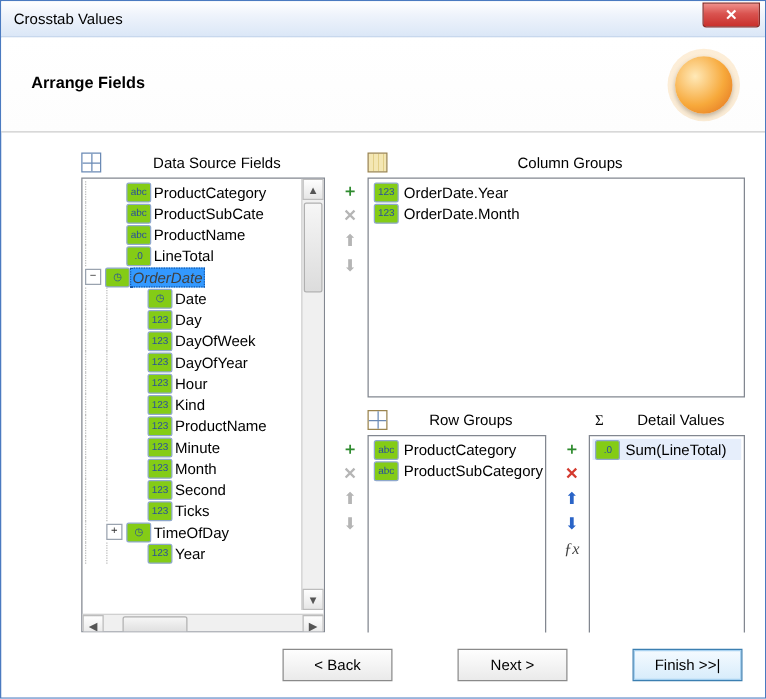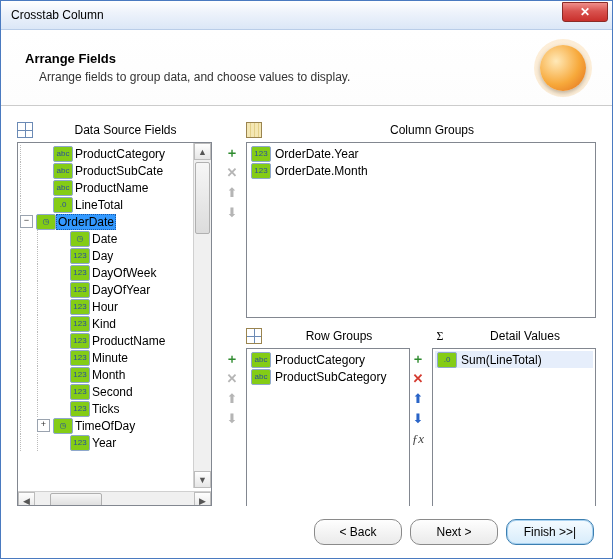--- a/index.html
+++ b/index.html
@@ -84,20 +84,21 @@
     box-shadow: 0 0 0 6px rgba(247,169,59,0.2), 0 2px 4px rgba(0,0,0,0.3);
   }
 
   
   .body {
     flex: 1;
     padding: 14px 16px 0 16px;
     display: flex;
     gap: 12px;
     overflow: hidden;
+    margin-left: 48px;
   }
   .left-col {
     width: 195px;
     display: flex;
     flex-direction: column;
   }
   .right-col {
     flex: 1;
     display: flex;
     flex-direction: column;
@@ -162,23 +163,24 @@
     border-left: 1px dotted #bbb;
     height: 17px;
     margin-right: 3px;
   }
   .tree .row .txt {
     font-size: 12px;
     padding: 0 2px;
   }
   .tree .row.selected .txt {
     background: #3399ff;
-    color: #000000;
+    color: #404040;
     border: 1px dotted #1a5aa8;
     padding: 0 1px;
+    font-style: italic;
   }
 
   
   .fake-hscroll {
     height: 17px;
     background: #f0f0f0;
     border-top: 1px solid #d0d0d0;
     display:flex;
     align-items:center;
   }
@@ -253,44 +255,45 @@
   }
   .plist .item.selected {
     background:#e6eefb;
   }
   .plist .item .txt { font-size:12px; }
 
   .top-panel { flex: 0 0 170px; }
   .top-panel .plist { height: 170px; }
   .bottom-row {
     display:flex;
+    gap: 12px;
     flex:1;
   }
   .bottom-row .half { flex:1; display:flex; flex-direction:column; }
   .bottom-row .panel .plist { height: 155px; }
 
   
   .footer {
     height: 52px;
     border-top: 0;
     display:flex;
     align-items:center;
     justify-content:flex-end;
     gap: 8px;
     padding: 0 18px;
   }
   .footer .dlg-btn {
     min-width: 86px;
     height: 24px;
     border: 1px solid #8a8a8a;
-    border-radius: 10px;
+    border-radius: 0;
     background: linear-gradient(#fefefe,#eaeaea);
     font-size: 12px;
     cursor: pointer;
-    display:flex;align-items:center;justify-content:center;
+    display:flex;align-items:center;justify-content:center;margin-left:44px;
   }
   .footer .dlg-btn.primary {
     border: 1px solid #3c7fb1;
     box-shadow: 0 0 0 1px #a7d1f0 inset;
     background: linear-gradient(#f5fbff,#d7ecfb);
   }
 
   
   .tic {
     width: 18px; height: 14px;
@@ -324,30 +327,29 @@
     background:
       repeating-linear-gradient(90deg,#f4e7b4 0 3px,#e2cf88 3px 4px);
   }
 </style>
 </head>
 <body>
 
 <div class="window">
 
   <div class="titlebar">
-    <span class="title">Crosstab Column</span>
+    <span class="title">Crosstab Values</span>
     <div class="close-btn">
       <span>✕</span>
     </div>
   </div>
 
   <div class="header">
     <div class="texts">
       <div class="page-title">Arrange Fields</div>
-      <div class="subtitle">Arrange fields to group data, and choose values to display.</div>
     </div>
     <div class="art">
       <div class="orb"></div>
     </div>
   </div>
 
   <div class="body">
 
     <div class="left-col">
       <div class="panel-header">

